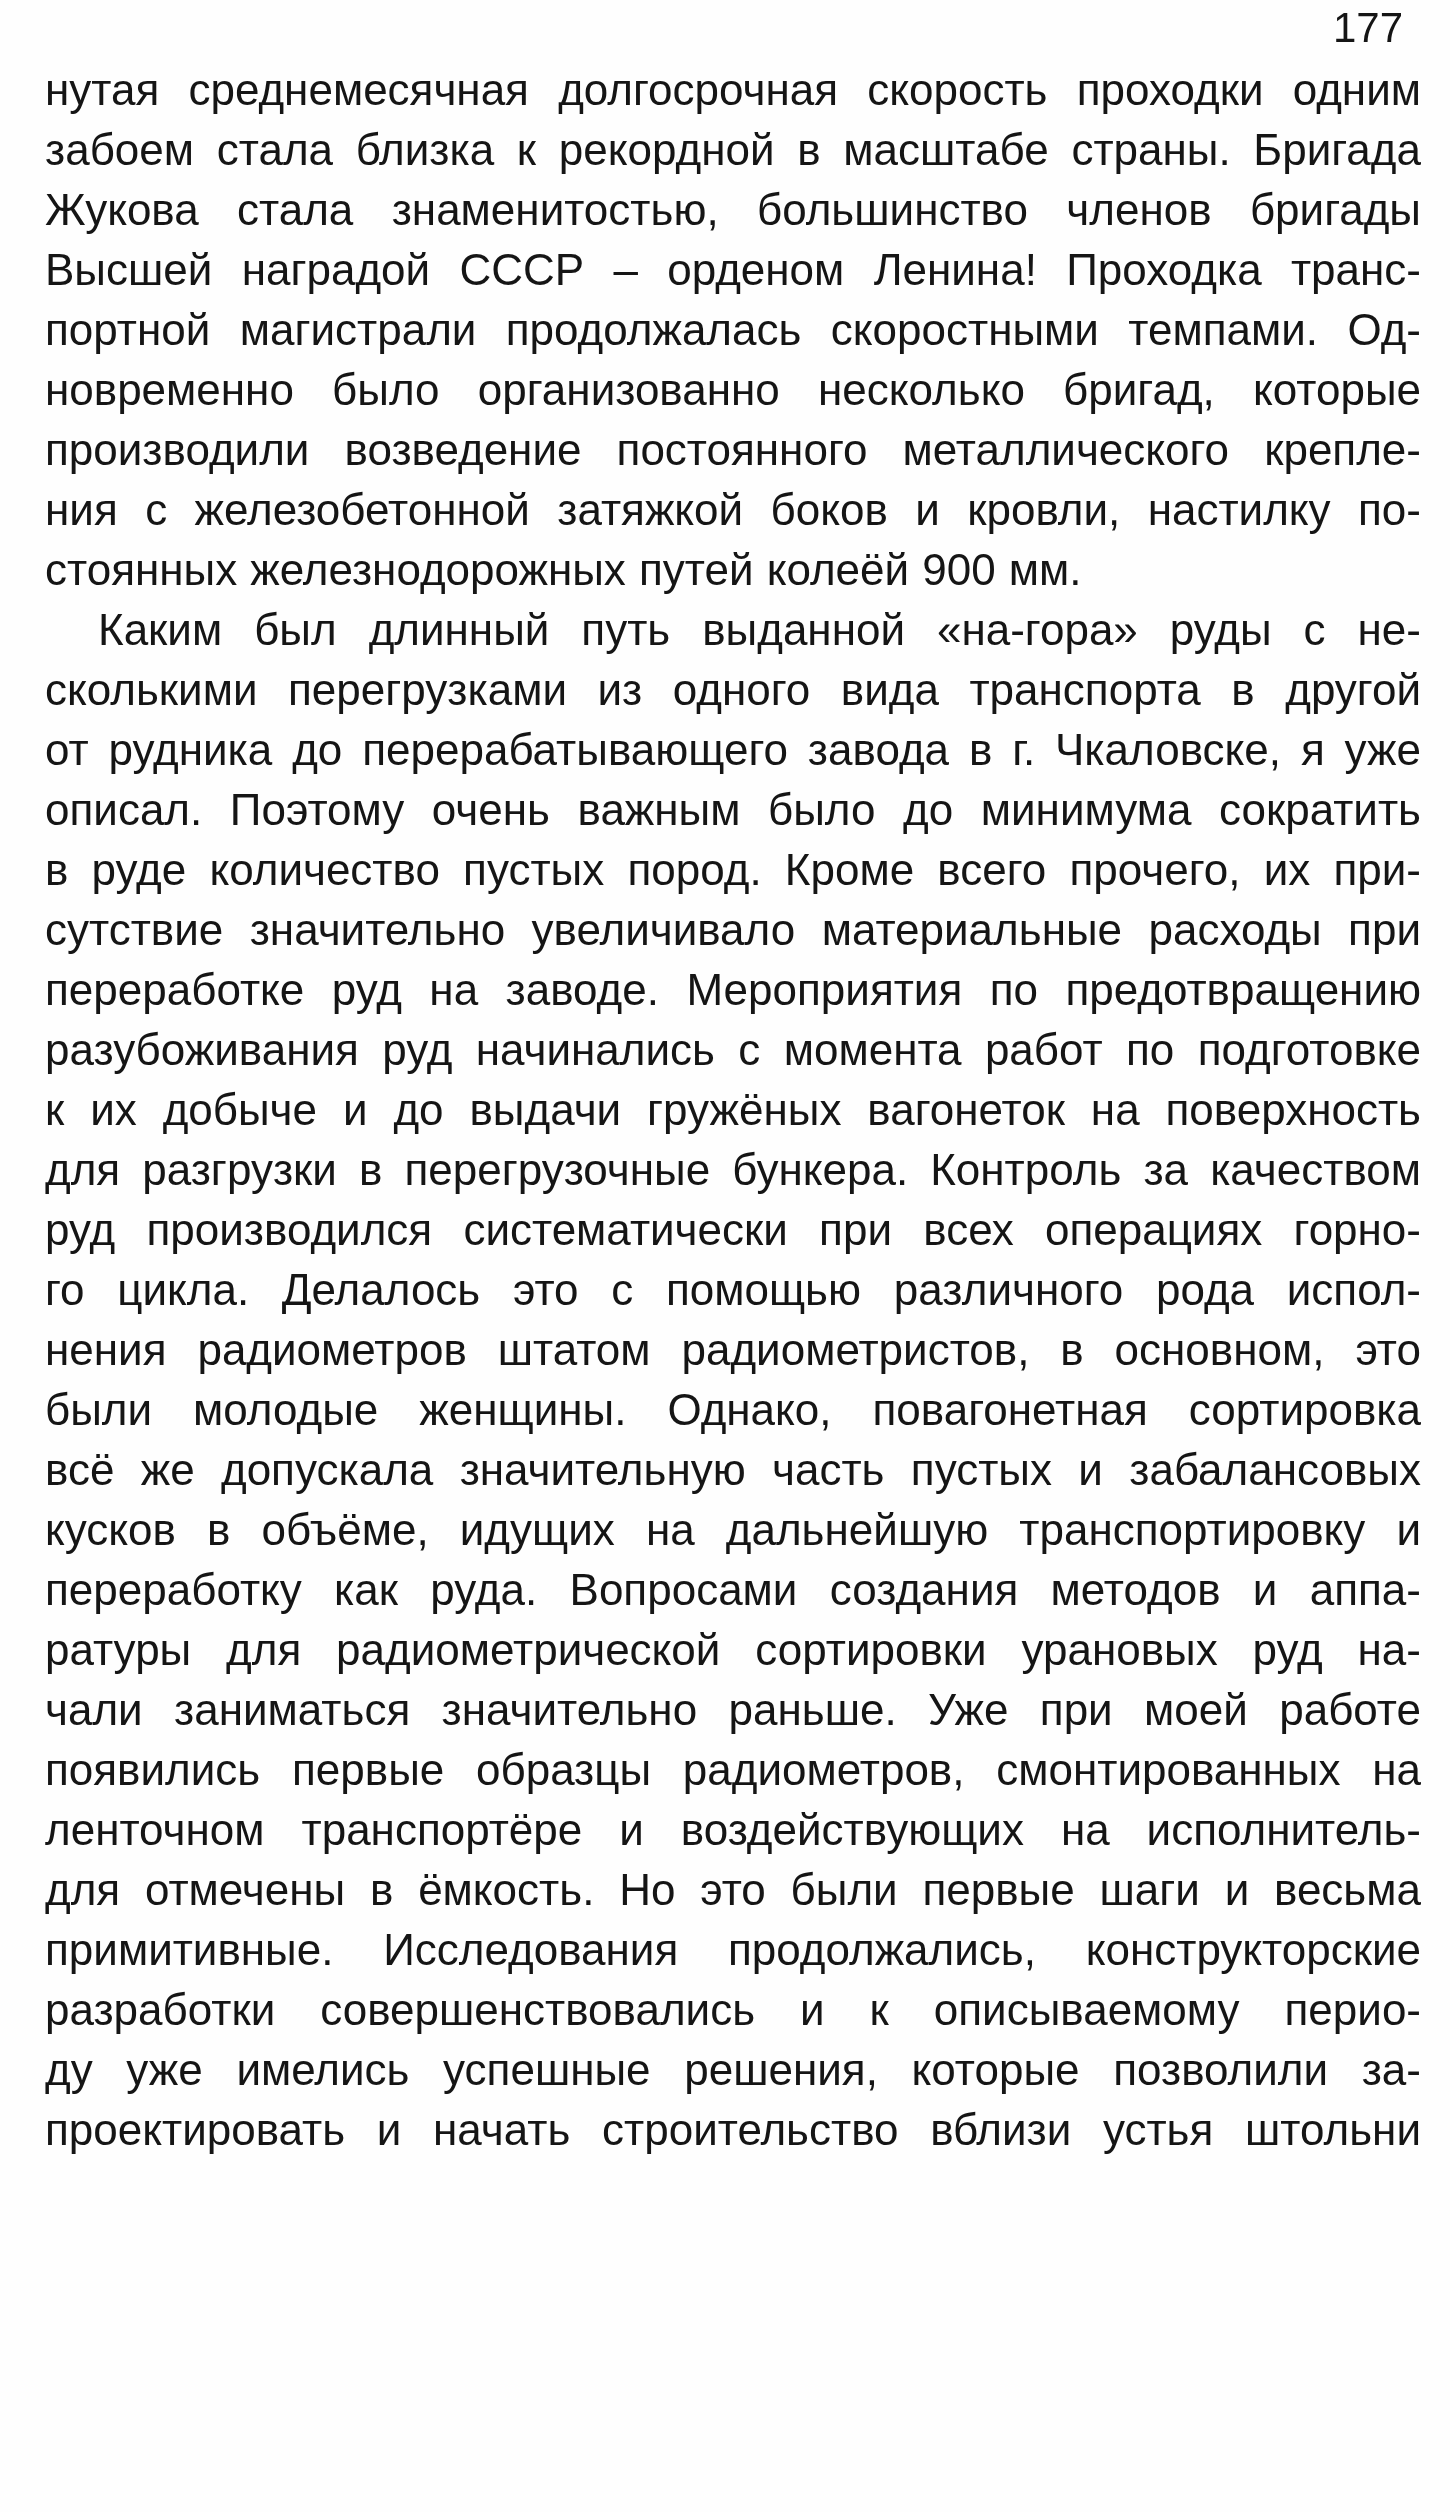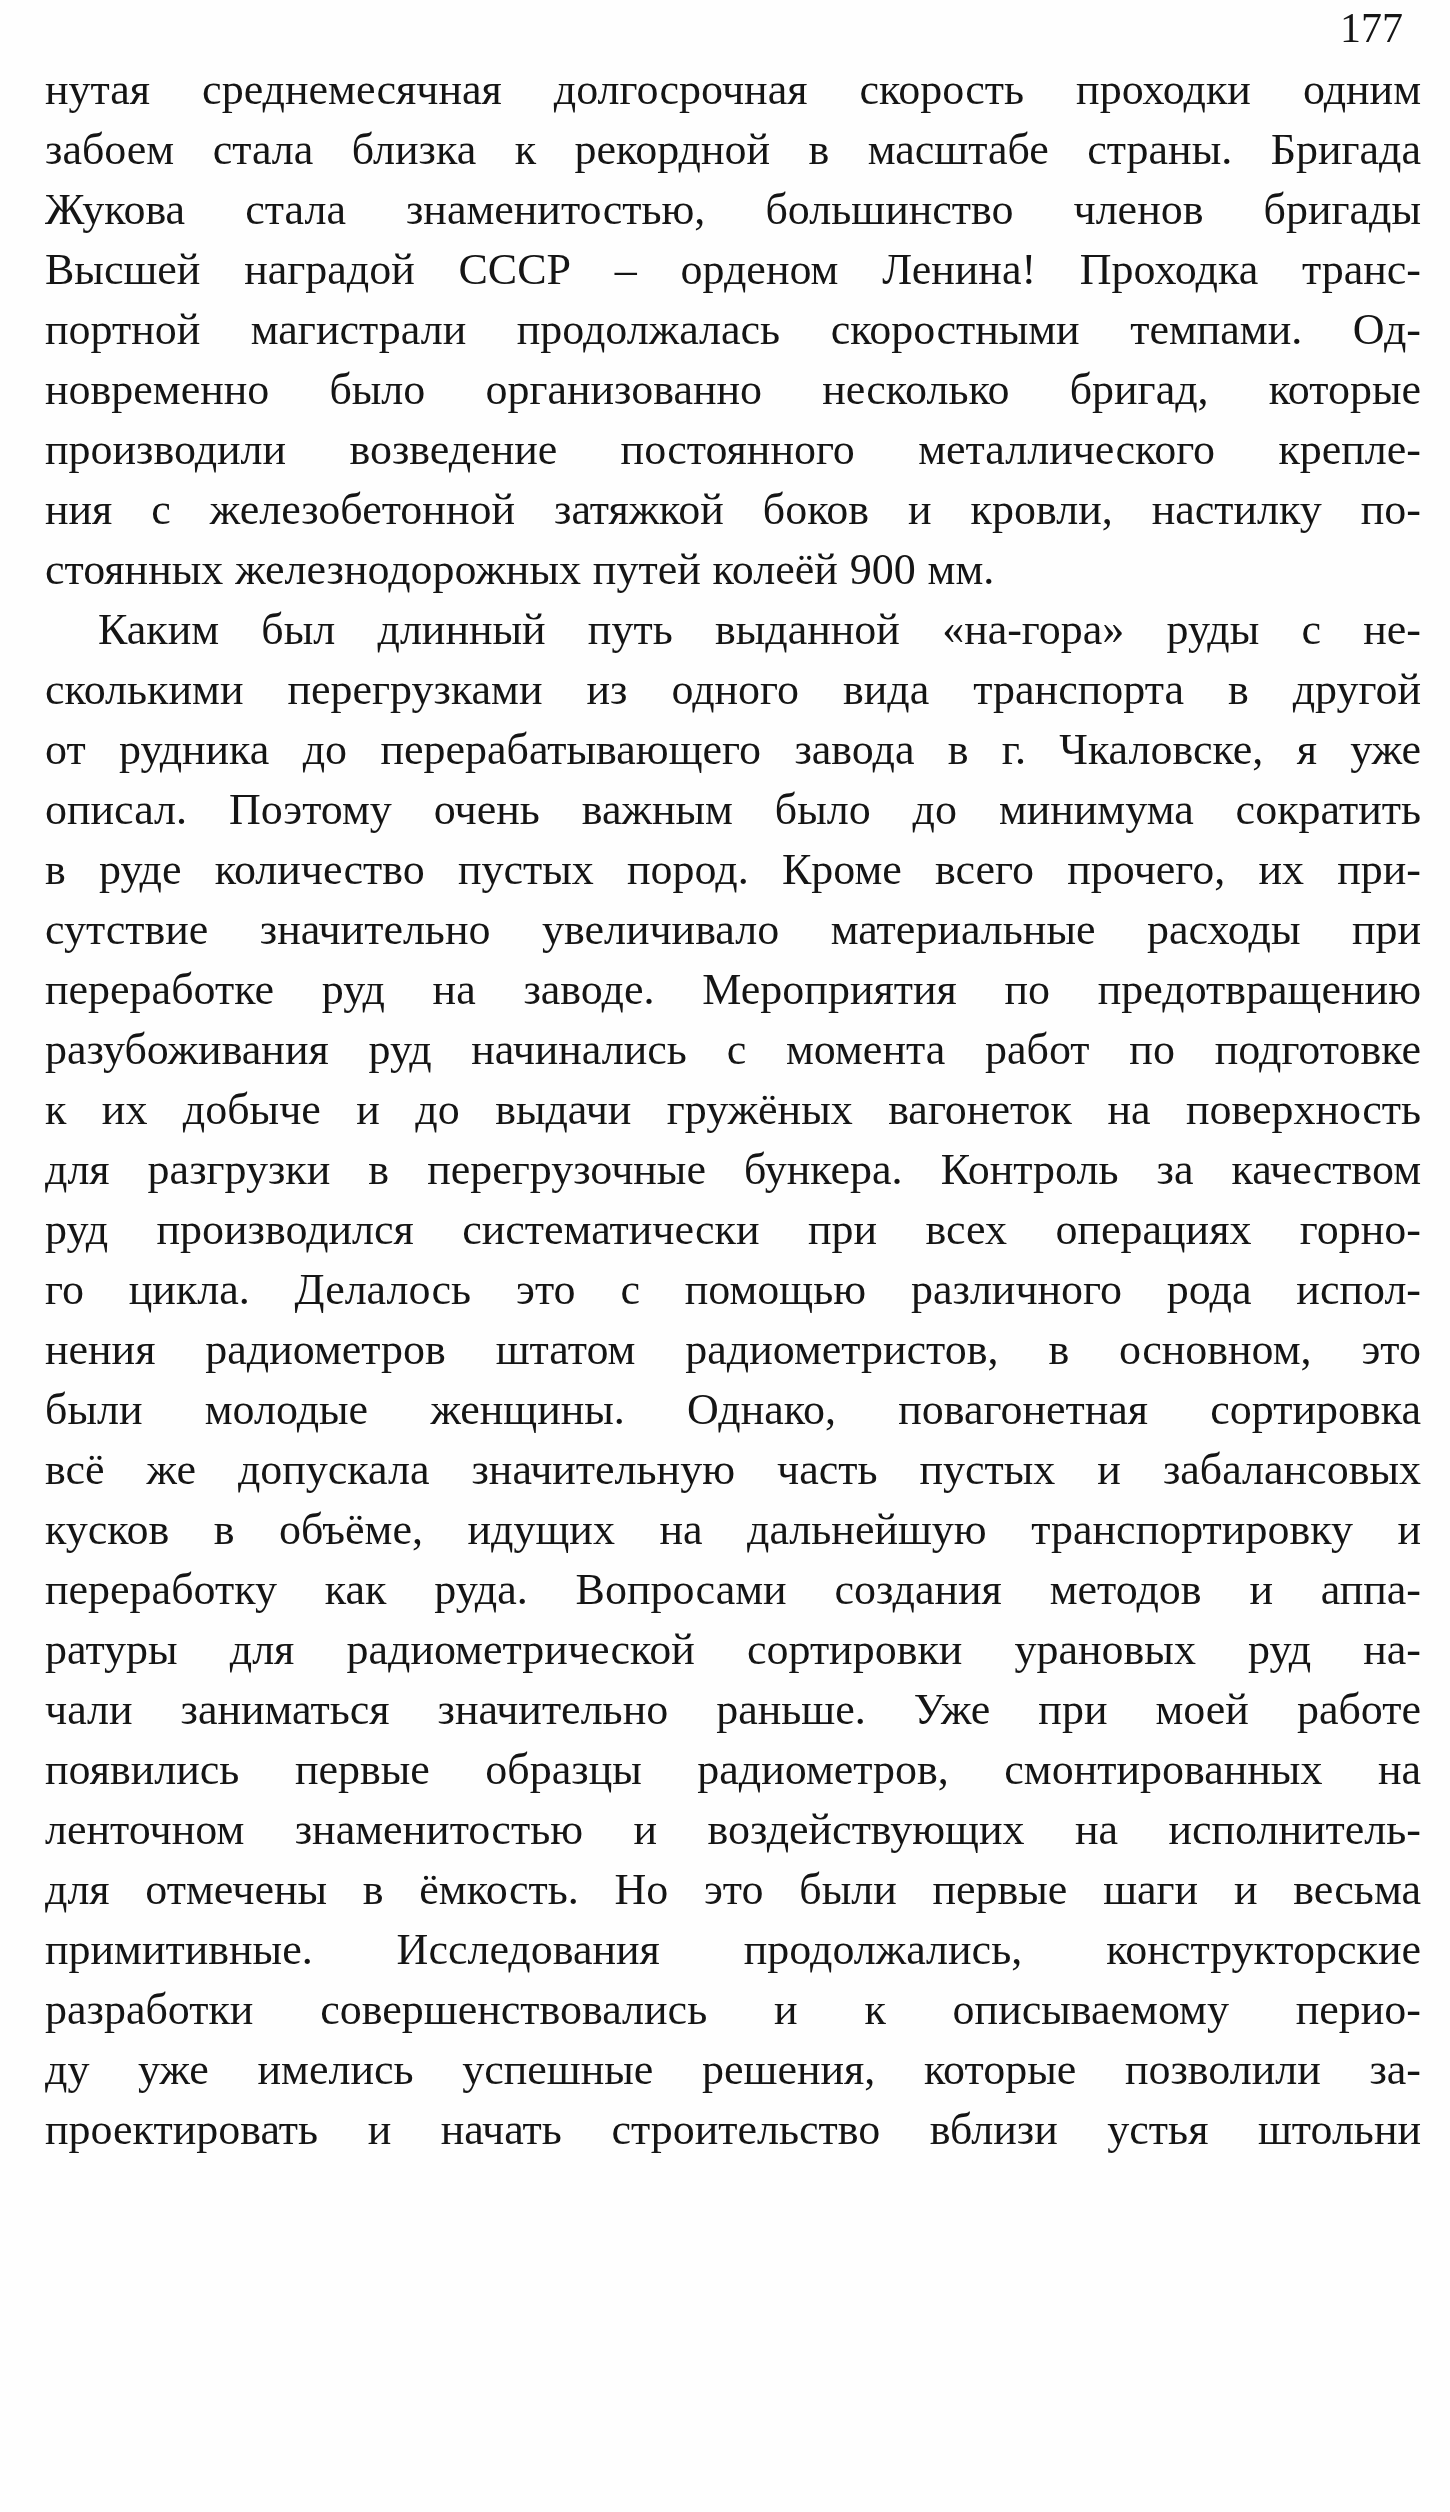--- a/index.html
+++ b/index.html
@@ -5,21 +5,21 @@
   html, body {
     margin: 0;
     padding: 0;
     background: #ffffff;
   }
   .page {
     position: relative;
     width: 1450px;
     height: 2512px;
     background: #fefefe;
-    font-family: Liberation Serif, serif;
+    font-family: Liberation Sans, sans-serif;
     color: #151515;
     overflow: hidden;
     box-sizing: border-box;
   }
   .page-number {
     position: absolute;
     top: 5.4px;
     right: 47px;
     font-size: 42px;
     line-height: 1.1;
@@ -83,21 +83,21 @@
         <div class="line">руд производился систематически при всех операциях горно-</div>
         <div class="line">го цикла. Делалось это с помощью различного рода испол-</div>
         <div class="line">нения радиометров штатом радиометристов, в основном, это</div>
         <div class="line">были молодые женщины. Однако, повагонетная сортировка</div>
         <div class="line">всё же допускала значительную часть пустых и забалансовых</div>
         <div class="line">кусков в объёме, идущих на дальнейшую транспортировку и</div>
         <div class="line">переработку как руда. Вопросами создания методов и аппа-</div>
         <div class="line">ратуры для радиометрической сортировки урановых руд на-</div>
         <div class="line">чали заниматься значительно раньше. Уже при моей работе</div>
         <div class="line">появились первые образцы радиометров, смонтированных на</div>
-        <div class="line">ленточном знаменитостью и воздействующих на исполнитель-</div>
+        <div class="line">ленточном транспортёре и воздействующих на исполнитель-</div>
         <div class="line">для отмечены в ёмкость. Но это были первые шаги и весьма</div>
         <div class="line">примитивные. Исследования продолжались, конструкторские</div>
         <div class="line">разработки совершенствовались и к описываемому перио-</div>
         <div class="line">ду уже имелись успешные решения, которые позволили за-</div>
         <div class="line">проектировать и начать строительство вблизи устья штольни</div>
       </div>
     </div>
 </div>
 
 

